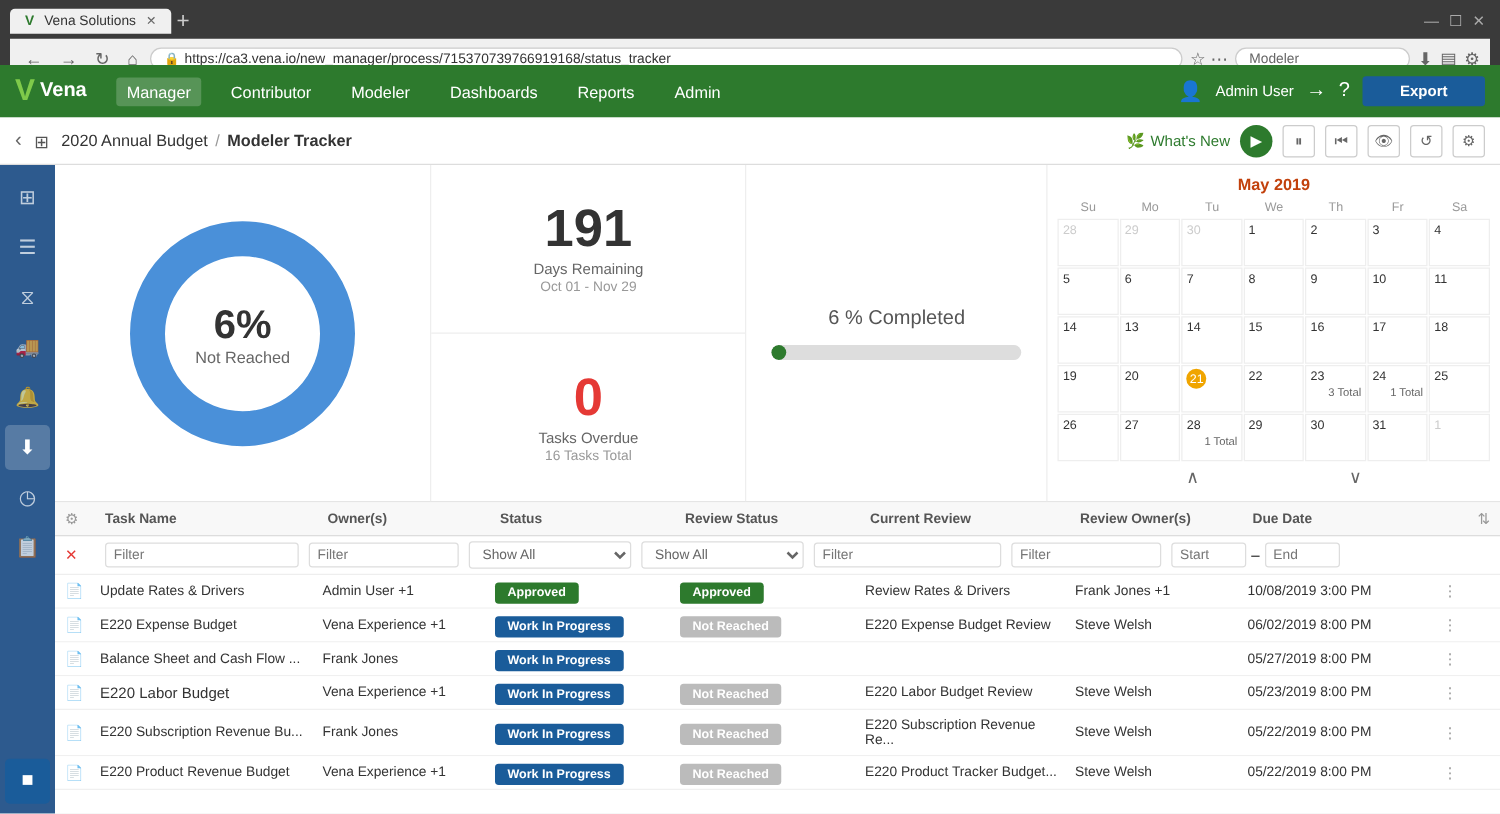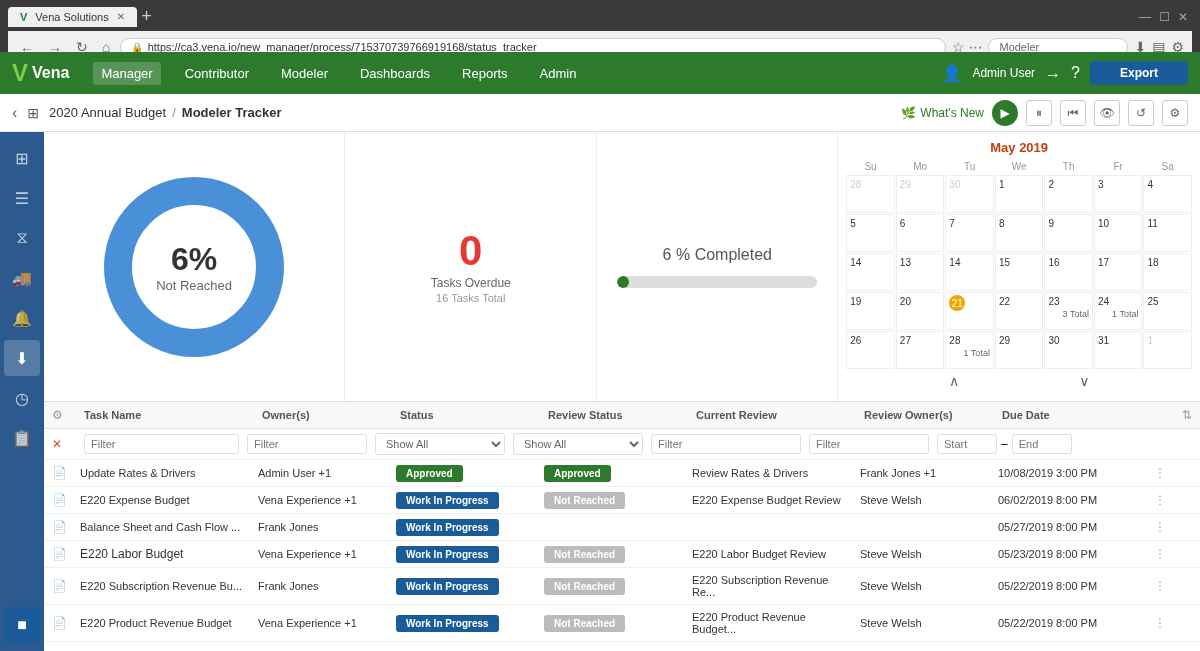--- a/index.html
+++ b/index.html
@@ -229,20 +229,25 @@
               <circle cx="50" cy="50" r="38" fill="none" stroke="#2d7a2d" stroke-width="14" stroke-dasharray="17.01 283.53" stroke-dashoffset="-267.11"></circle>
             </svg>
             <div class="donut-center">
               <div class="donut-pct">6%</div>
               <div class="donut-label">Not Reached</div>
             </div>
           </div>
         </div>
 
         <div class="stats-panel">
+          <div class="stat-box">
+            <div class="stat-num">191</div>
+            <div class="stat-label">Days Remaining</div>
+            <div class="stat-sublabel">Oct 01 - Nov 29</div>
+          </div>
           <div class="stat-box">
             <div class="stat-num red">0</div>
             <div class="stat-label">Tasks Overdue</div>
             <div class="stat-sublabel">16 Tasks Total</div>
           </div>
         </div>
 
         <div class="progress-panel">
           <div class="progress-text">6 % Completed</div>
           <div class="progress-bar-bg">
@@ -415,21 +420,21 @@
             <div class="data-row">
     <span class="row-icon">📄</span>
     <div class="col-task" style="font-size:11px; color:#333;">E220 Product Revenue Budget</div>
     <div class="col-owner" style="font-size:11px; color:#333;">Vena Experience +1</div>
     <div class="col-status">
       <span class="status-badge status-wip">Work In Progress</span>
     </div>
     <div class="col-review-status">
       <span class="status-badge status-not-reached">Not Reached</span>
     </div>
-    <div class="col-current-review" style="font-size:11px; color:#333;">E220 Product Revenue Budget...</div>
+    <div class="col-current-review" style="font-size:11px; color:#333;">E220 Product Tracker Budget...</div>
     <div class="col-review-owner" style="font-size:11px; color:#333;">Steve Welsh</div>
     <div class="col-due-date" style="font-size:11px; color:#333;">05/22/2019 8:00 PM</div>
     <div class="row-more">⋮</div>
   </div>
           </div>
       </div>
     </div>
   </div>
 </div>
 

